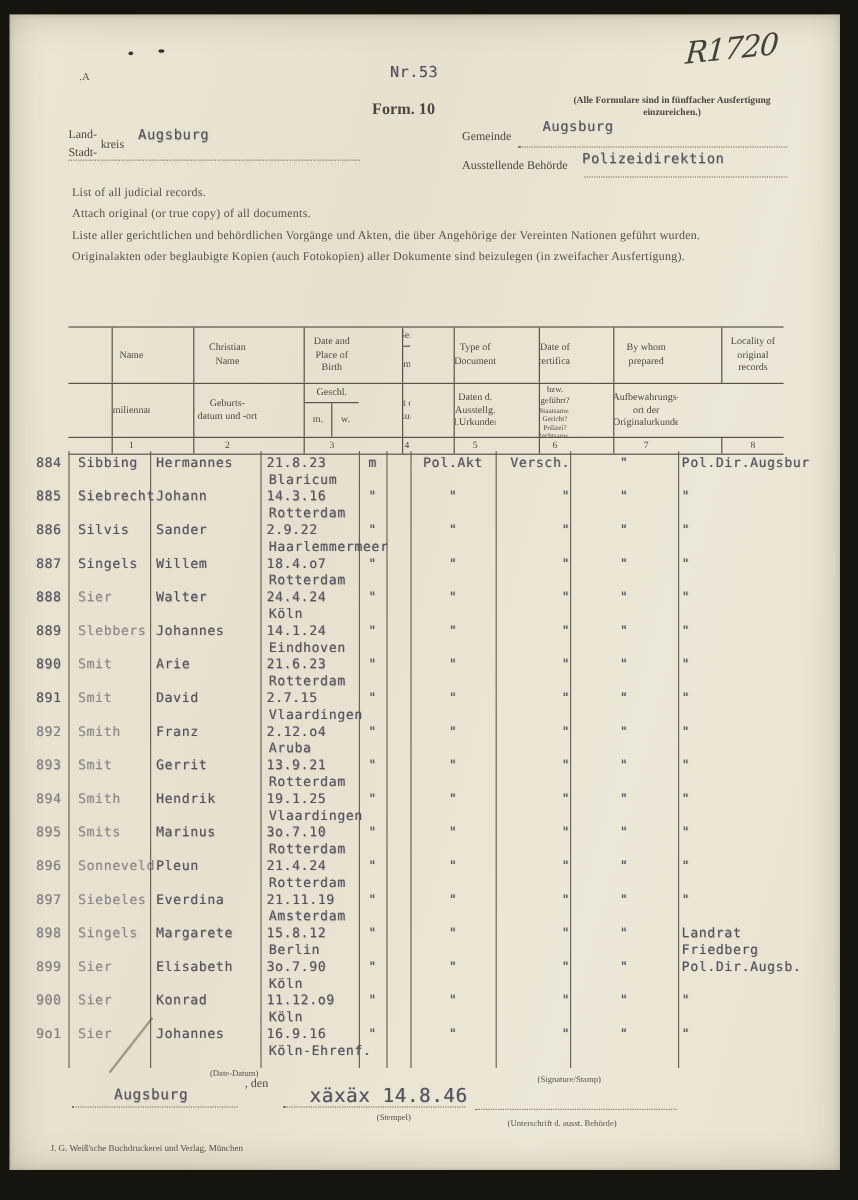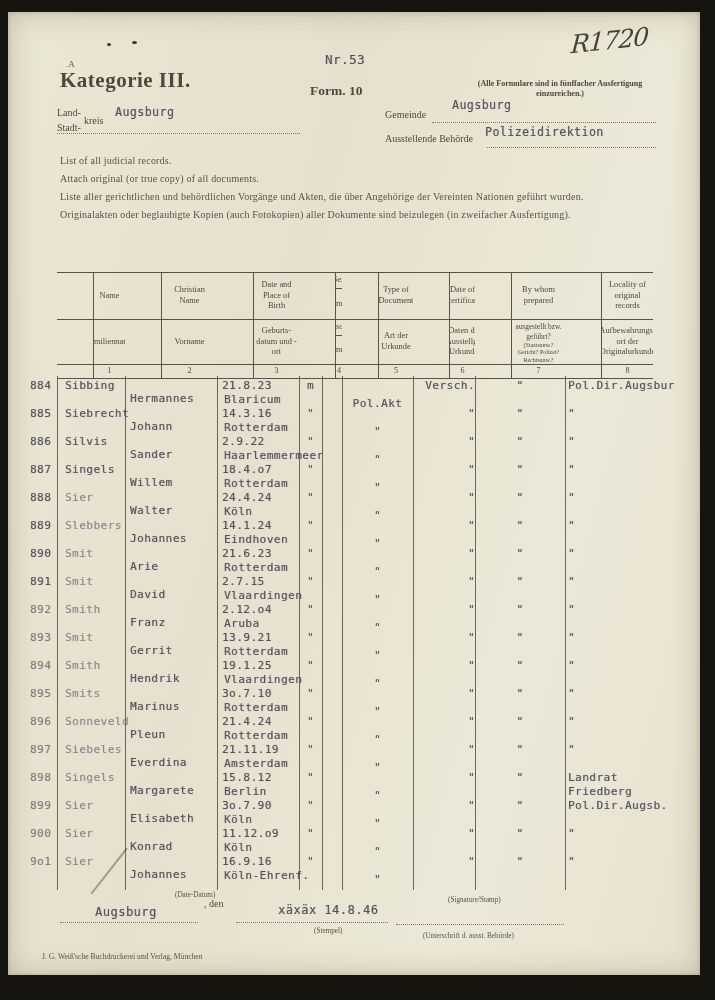--- a/index.html
+++ b/index.html
@@ -70,25 +70,25 @@
   .hc-bywhom{font-size:7.3px;text-align:center;}
 
   
   .vlines{position:absolute;left:0;top:364px;width:692px;height:514px;pointer-events:none;}
   .vlines div{position:absolute;top:0;bottom:0;width:1px;background:#6b665a;}
   .tbody{position:absolute;left:0;top:367px;width:692px;}
   .row{position:relative;height:28px;}
   .c{position:absolute;white-space:nowrap;font-size:11px;top:0;}
   .c-num{left:22px;}
   .c-family{left:57px;}
-  .c-given{left:122px;margin-top:13px;}
+  .c-given{left:122px;}
   .c-date{left:214px;}
   .c-place{left:216px;top:13.5px;}
   .c-sex{left:291px;width:23px;text-align:center;}
-  .c-doc{left:334px;width:71px;text-align:center;margin-top:18px;}
+  .c-doc{left:334px;width:71px;text-align:center;}
   .c-cert{left:405px;width:62px;text-align:right;}
   .c-prep{left:467px;width:90px;text-align:center;}
   .c-loc{left:560px;}
   .c-loc2{left:560px;top:13.5px;}
   .row:nth-child(n+5) .c-family{opacity:.62;}
   .row:nth-child(n+9) .c-num{opacity:.7;}
 
   
   .f-small{position:absolute;font-size:7.2px;color:#56524a;}
   .pencil{
@@ -101,21 +101,20 @@
 <body>
 
 <div class="paper">
 
   <div class="dot" style="left:99px;top:31px;width:4px;height:3px;"></div>
   <div class="dot" style="left:124px;top:29px;width:5px;height:3px;"></div>
   <div class="corner-mark printed">.A</div>
   <div class="nr typed">Nr.53</div>
   <div class="handwritten">R1720</div>
 
-  <h1 class="category printed">Kategorie III.</h1>
   <div class="form-label printed">Form. 10</div>
   <div class="copies-note printed">(Alle Formulare sind in fünffacher Ausfertigung einzureichen.)</div>
 
   <span class="fld-label" style="left:49px;top:95px;">Land-</span>
   <span class="fld-label" style="left:49px;top:110px;">Stadt-</span>
   <span class="fld-label" style="left:76px;top:103px;">kreis</span>
   <span class="fld-typed typed" style="left:107px;top:93px;">Augsburg</span>
   <div class="dotted" style="left:49px;top:120px;width:243px;"></div>
 
   <span class="fld-label" style="left:377px;top:97px;">Gemeinde</span>
@@ -144,21 +143,20 @@
           <span>f.</span>
         </div>
       </div>
       <div class="hc">Type of Document</div>
       <div class="hc">Date of certificat</div>
       <div class="hc">By whom prepared</div>
       <div class="hc">Locality of original records</div>
     </div>
     <div class="hrow hrow-de">
       <div class="hc">Familienname</div>
-      <div class="hc">Vorname</div>
       <div class="hc">Geburts- datum und -ort</div>
       <div class="hc hc-sex">
         <div class="sex-top">Geschl.</div>
         <div class="sex-sub">
           <span>m.</span>
           <span>w.</span>
         </div>
       </div>
       <div class="hc">Art der Urkunde</div>
       <div class="hc">Daten d. Ausstellg. d.Urkunden</div>
@@ -446,20 +444,20 @@
     </div>
   </div>
 
   <div class="pencil"></div>
   <span class="f-small" style="left:167px;top:879px;">(Date-Datum)</span>
   <span class="f-small" style="left:440px;top:884px;">(Signature/Stamp)</span>
 
   <span class="fld-typed typed" style="left:87px;top:893px;font-size:12px;">Augsburg</span>
   <div class="dotted" style="left:52px;top:909px;width:138px;"></div>
   <span class="fld-label" style="left:196px;top:886px;">, den</span>
-  <span class="fld-typed typed" style="left:250px;top:891px;font-size:12px;margin-left:20px;">xäxäx 14.8.46</span>
+  <span class="fld-typed typed" style="left:250px;top:891px;font-size:16px;">xäxäx 14.8.46</span>
   <div class="dotted" style="left:228px;top:909px;width:152px;"></div>
   <div class="dotted" style="left:388px;top:911px;width:168px;"></div>
   <span class="f-small" style="left:306px;top:915px;">(Stempel)</span>
   <span class="f-small" style="left:415px;top:920px;">(Unterschrift d. ausst. Behörde)</span>
 
   <div class="printer">J. G. Weiß'sche Buchdruckerei und Verlag, München</div>
 </div>
 
 </body></html>

